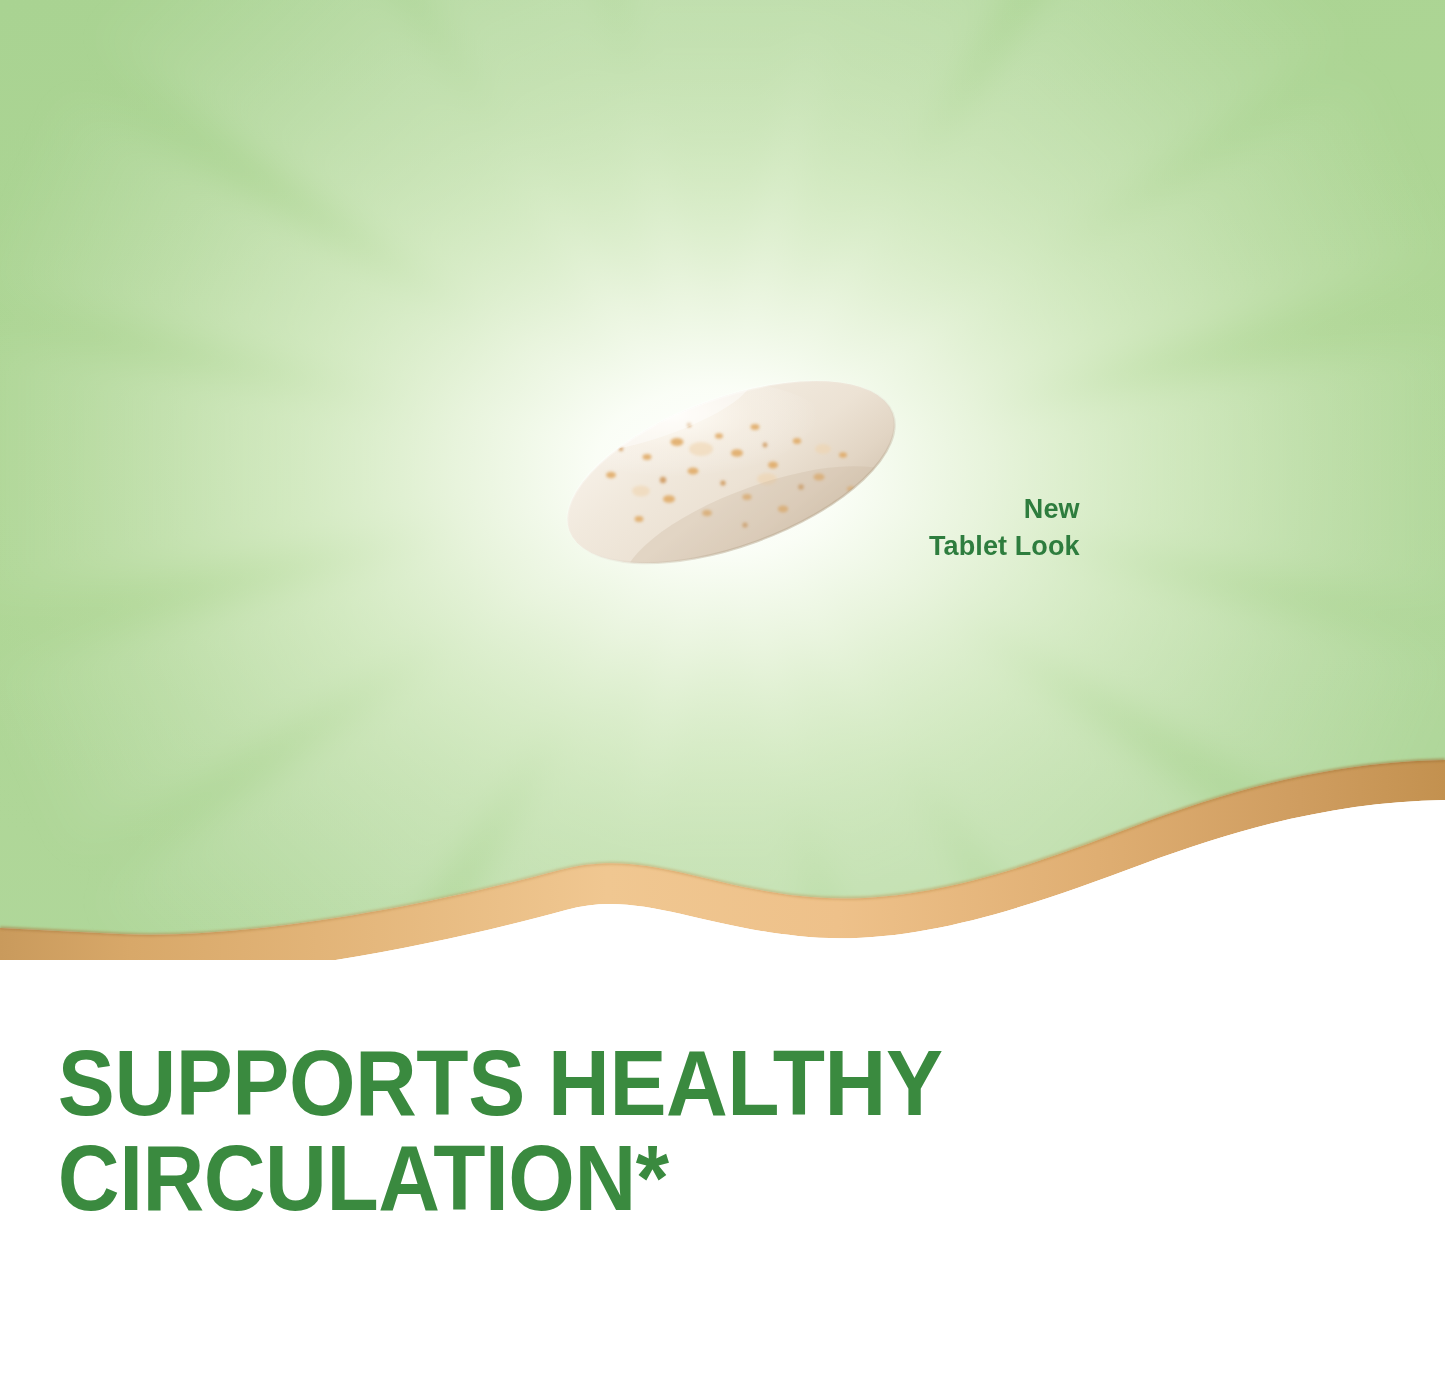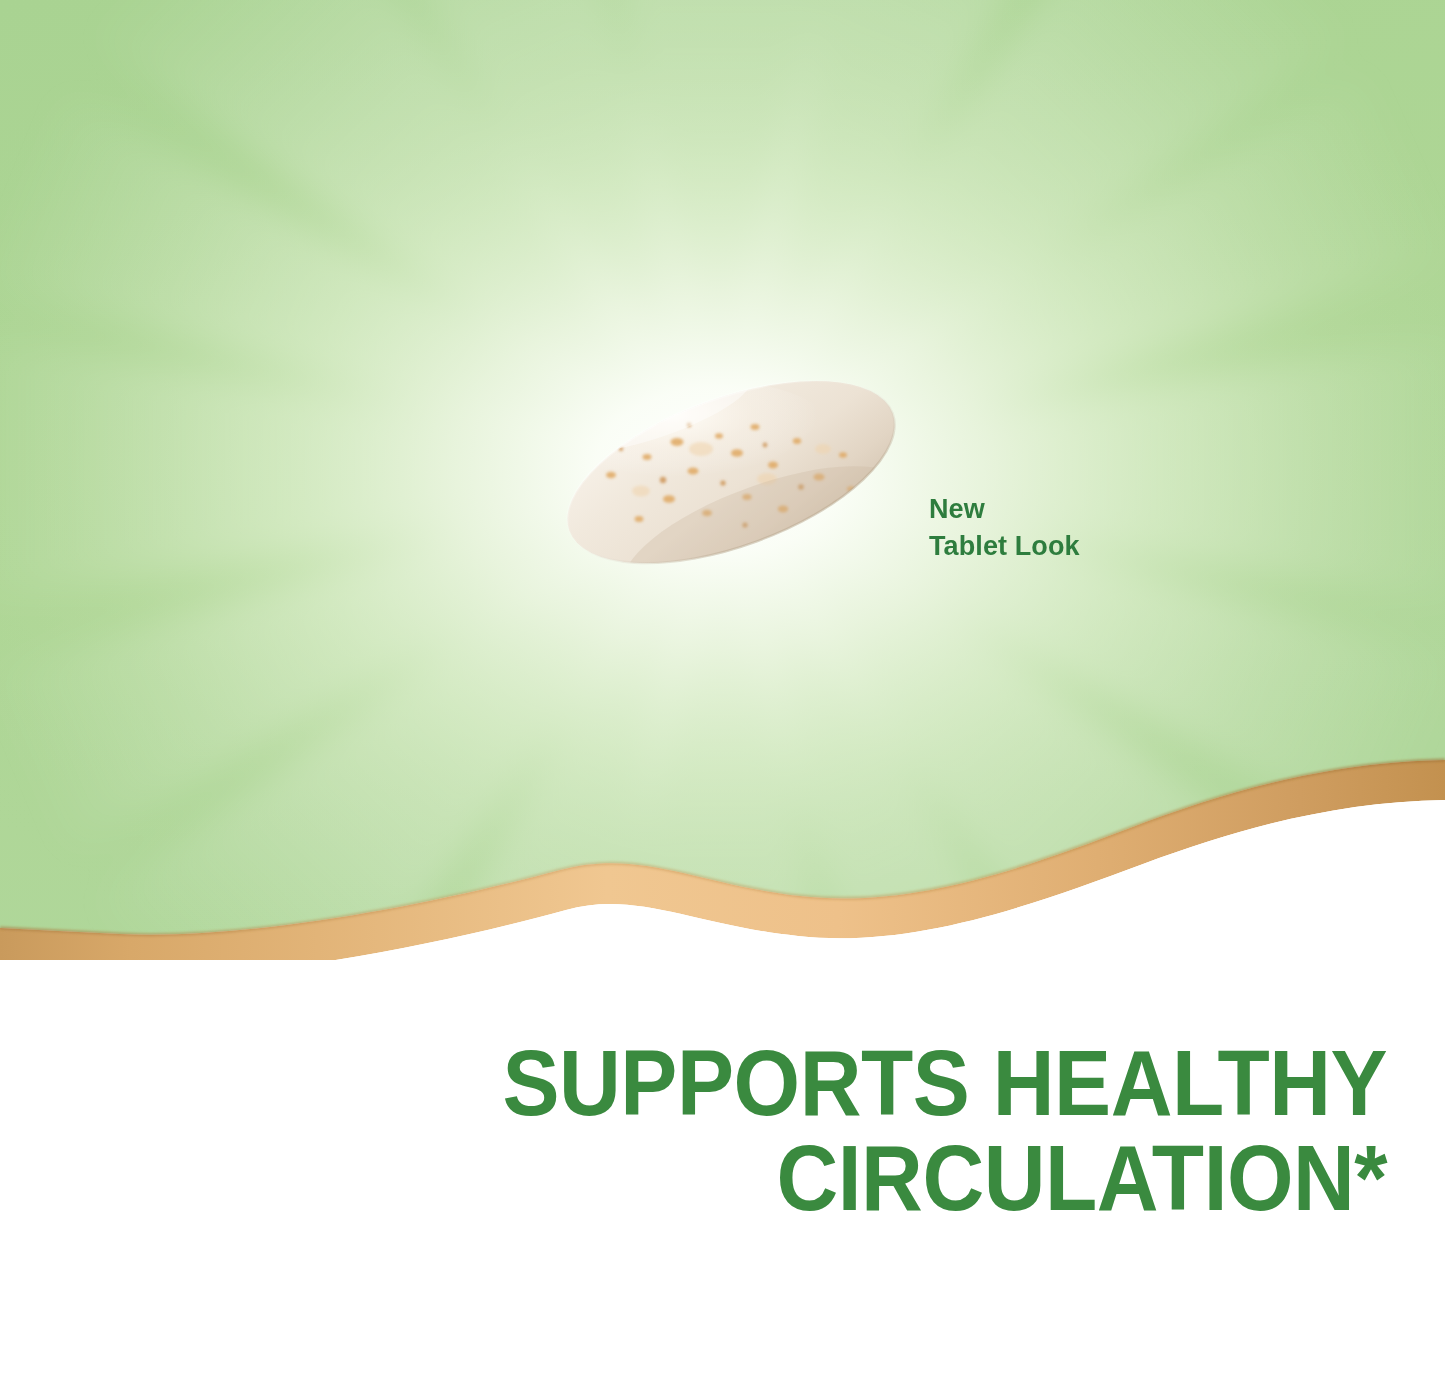--- a/index.html
+++ b/index.html
@@ -20,20 +20,21 @@
   }
 
   
   .hero {
     position: absolute;
     left: 0;
     top: 0;
     width: 1445px;
     height: 960px;
     overflow: hidden;
+    text-align: right;
   }
 
   .hero-svg {
     position: absolute;
     left: 0;
     top: 0;
     width: 1445px;
     height: 960px;
     display: block;
   }
@@ -64,21 +65,21 @@
     letter-spacing: 0.1px;
     white-space: pre-line;
   }
 
   
   .headline {
     position: absolute;
     left: 0;
     top: 1036px;
     width: 1445px;
-    text-align: right;
+    text-align: left;
     color: #3a8a3f;
     font-weight: bold;
     font-size: 93px;
     line-height: 1.02;
     letter-spacing: -0.5px;
   }
   .headline-line {
     display: block;
     transform: scaleX(0.92);
     transform-origin: center;

